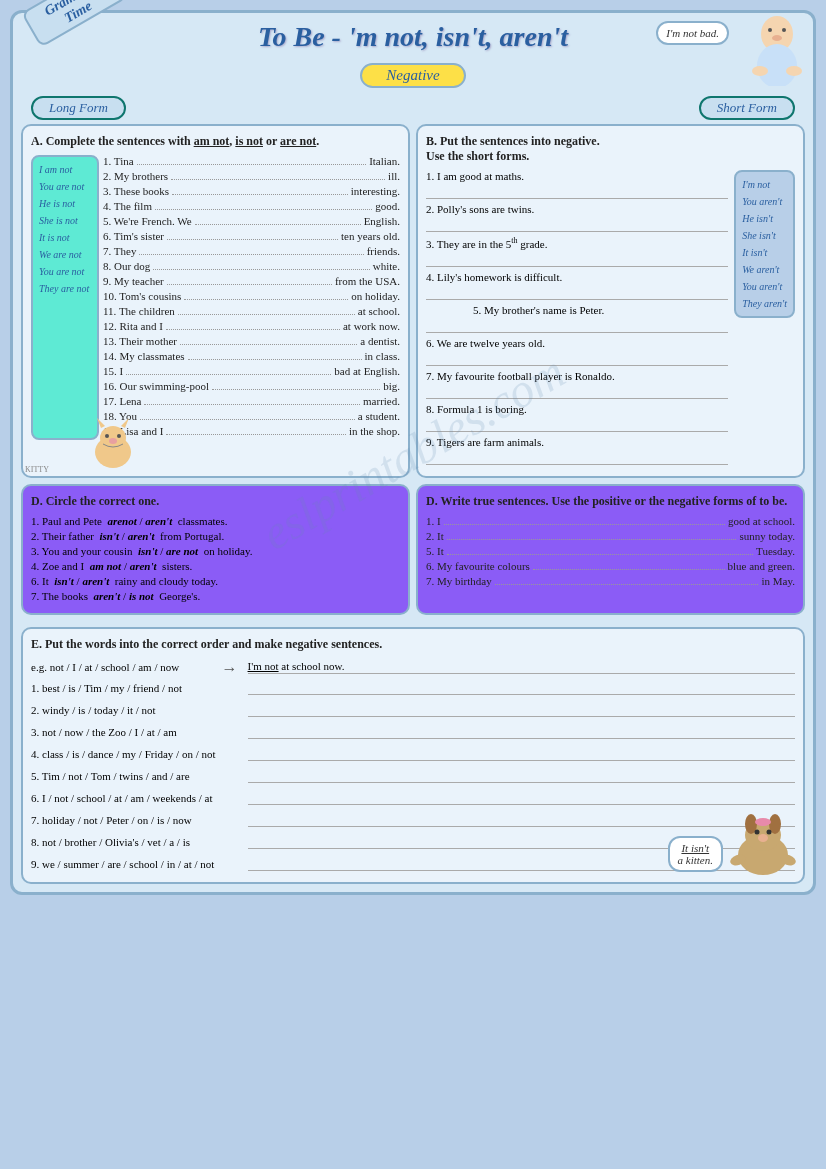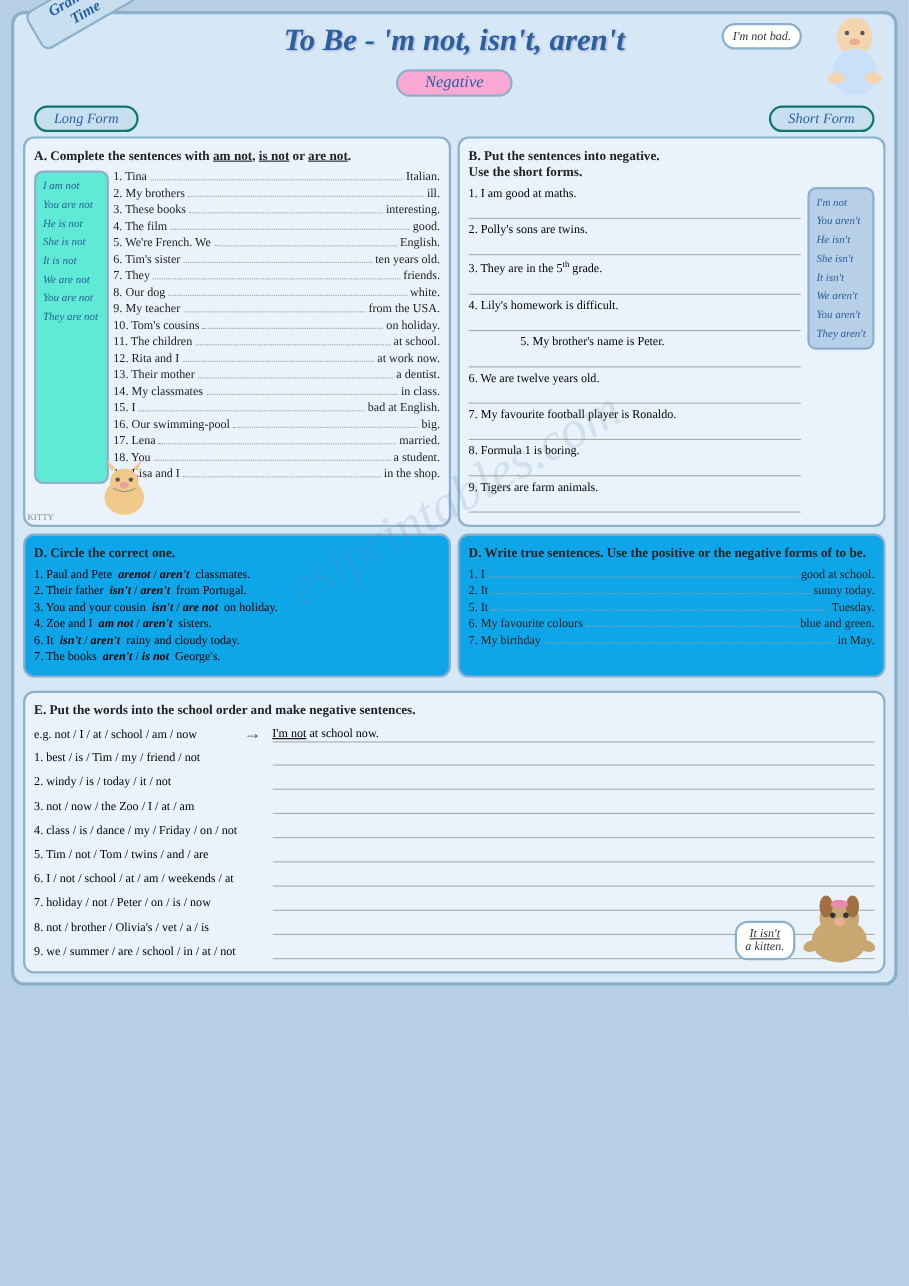--- a/index.html
+++ b/index.html
@@ -44,21 +44,21 @@
       font-weight: bold;
       font-style: italic;
       color: #2a5fa0;
       transform: rotate(-30deg);
       transform-origin: left top;
       width: 100px;
       text-align: center;
     }
     .negative-label {
       display: inline-block;
-      background: #f9a8d4;
+      background: #fde047;
       border: 2px solid #8ab0cc;
       border-radius: 20px;
       padding: 2px 24px;
       font-size: 15px;
       font-style: italic;
       color: #2a5fa0;
       margin: 4px 0;
     }
     .speech-bubble-top {
       position: absolute;
@@ -158,21 +158,21 @@
       color: #2a5fa0;
       min-width: 58px;
       line-height: 1.7;
       align-self: flex-start;
     }
     .section-a-content {
       flex: 1;
     }
     
     .bottom-section {
-      background: #0ea5e9;
+      background: #8b5cf6;
       border: 2px solid #8ab0cc;
       border-radius: 10px;
       padding: 8px;
       margin-bottom: 6px;
     }
     .bottom-grid {
       display: grid;
       grid-template-columns: 1fr 1fr;
       gap: 6px;
       margin-bottom: 6px;
@@ -386,21 +386,21 @@
       <div class="section-title">D. Write true sentences. Use the positive or the negative forms of to be.</div>
       <div class="line-item">1. I<span class="dotted-line"></span>good at school.</div>
       <div class="line-item">2. It<span class="dotted-line"></span>sunny today.</div>
       <div class="line-item">5. It<span class="dotted-line"></span>Tuesday.</div>
       <div class="line-item">6. My favourite colours<span class="dotted-line"></span>blue and green.</div>
       <div class="line-item">7. My birthday<span class="dotted-line"></span>in May.</div>
     </div>
   </div>
 
   <div class="section-e">
-    <div class="section-title">E. Put the words into the school order and make negative sentences.</div>
+    <div class="section-title">E. Put the words into the correct order and make negative sentences.</div>
     <div class="section-e-grid">
 
       <div style="font-size:11px;">e.g. not / I / at / school / am / now</div>
       <div class="arrow">→</div>
       <div class="eg-answer"><u>I'm not</u> at school now.</div>
 
       <div style="font-size:11px;">1. best / is / Tim / my / friend / not</div>
       <div></div>
       <div class="answer-line"></div>
 

